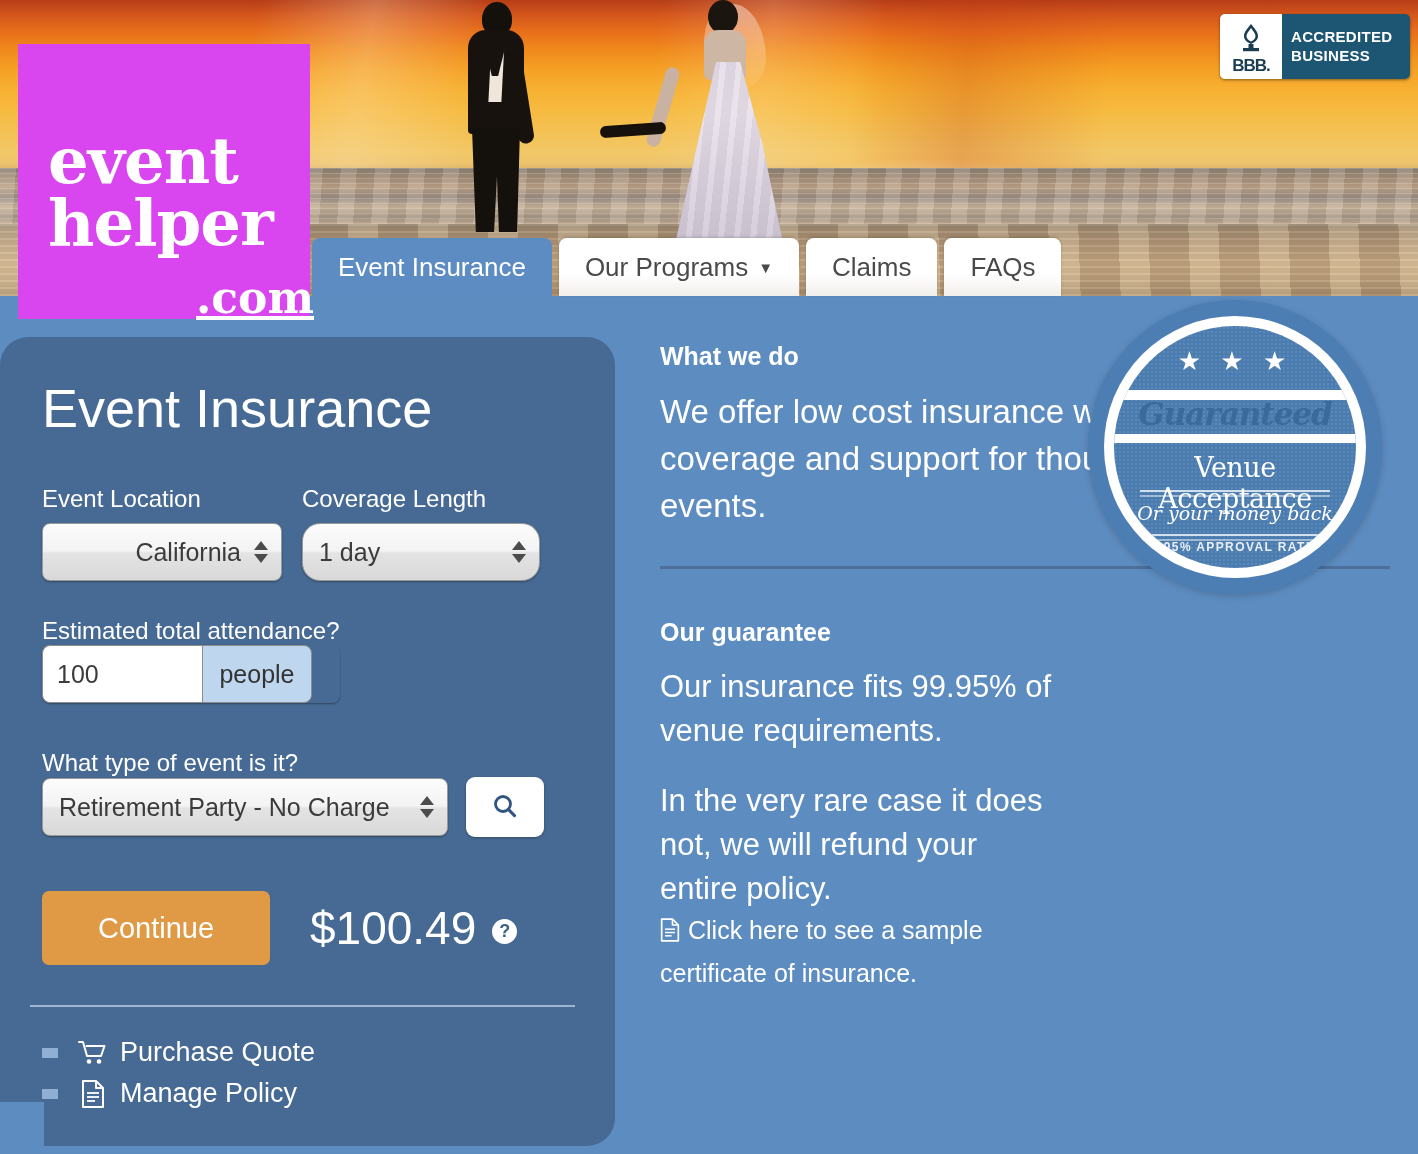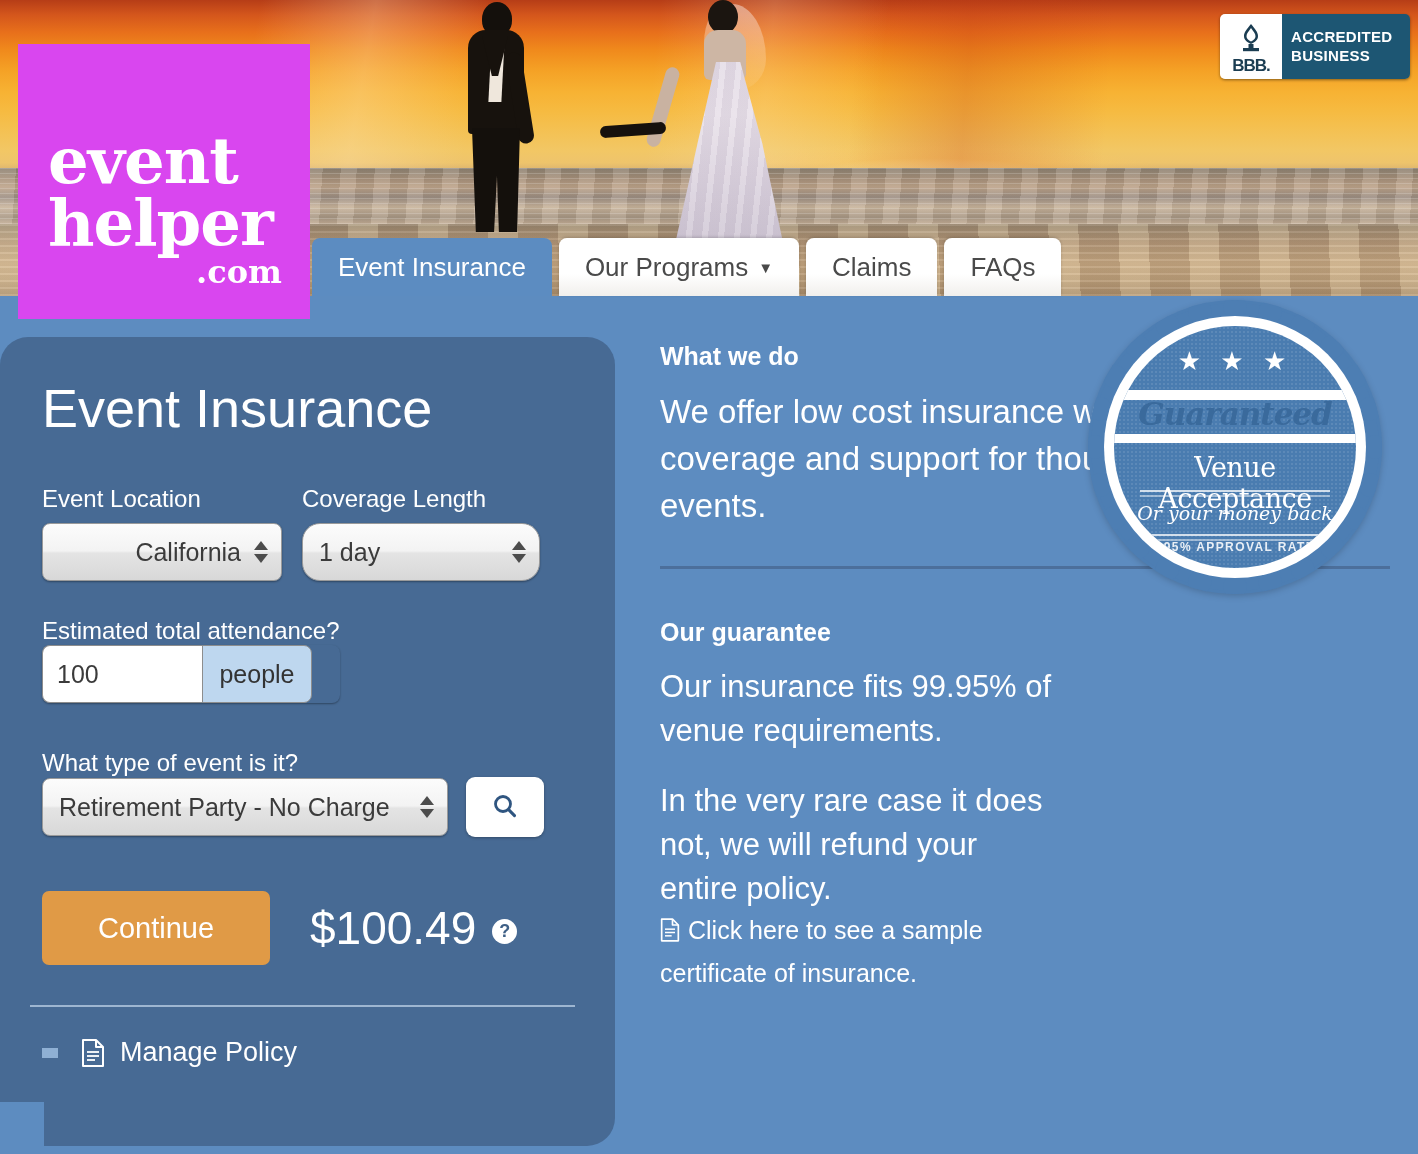--- a/index.html
+++ b/index.html
@@ -98,22 +98,22 @@
     z-index: 5;
     color: #fff;
     margin-top: 44px;
   }
   #logo .l1, #logo .l2 {
     font-family: "DejaVu Serif", serif; font-weight: 700;
     letter-spacing: -1px; line-height: .9;
   }
   #logo .l1 { position:absolute; left:30px; top:88px; font-size:64px; }
   #logo .l2 { position:absolute; left:30px; top:150px; font-size:64px; }
-  #logo .l3 { position:absolute; left:178px; top:209px; font-size:32px;
-    font-family:"DejaVu Serif", serif; font-weight:700; }
+  #logo .l3 { position:absolute; left:178px; top:228px; font-size:44px;
+    font-family:"DejaVu Serif", serif; font-weight:700;text-decoration:underline; }
 
   
   #bbb {
     position:absolute; right:8px; top:14px; width:190px; height:65px;
     border-radius:5px; overflow:hidden; display:flex;
     box-shadow:0 1px 3px rgba(0,0,0,.45);
     z-index:6;
   }
   #bbb .left { width:62px; background:#fff; display:flex; flex-direction:column;
     align-items:center; justify-content:center; padding:3px 0 0; }
@@ -390,20 +390,31 @@
       <button id="continue-button">Continue</button>
       <div id="price">
         <span>$100.49</span>
         <span class="help">?</span>
       </div>
     </div>
 
     <div id="left-divider"></div>
 
     <div id="quicklinks">
+      <div class="qlink">
+        <span class="bullet"></span>
+        <span class="ico">
+          <svg width="30" height="26" viewBox="0 0 30 26" aria-hidden="true">
+            <path d="M1 2 h4 l4 14 h14 l3.5-10 h-18" fill="none" stroke="#ffffff" stroke-width="2" stroke-linejoin="round" stroke-linecap="round"></path>
+            <circle cx="11" cy="21.5" r="2.3" fill="#ffffff"></circle>
+            <circle cx="21" cy="21.5" r="2.3" fill="#ffffff"></circle>
+          </svg>
+        </span>
+        <span>Purchase Quote</span>
+      </div>
       <div class="qlink">
         <span class="bullet"></span>
         <span class="ico">
           <svg width="24" height="28" viewBox="0 0 24 28" aria-hidden="true">
             <path d="M2 1 h13 l7 7 v19 h-20 z" fill="none" stroke="#ffffff" stroke-width="2" stroke-linejoin="round"></path>
             <path d="M15 1 v7 h7" fill="none" stroke="#ffffff" stroke-width="2" stroke-linejoin="round"></path>
             <line x1="6" y1="13" x2="18" y2="13" stroke="#ffffff" stroke-width="1.8"></line>
             <line x1="6" y1="17" x2="18" y2="17" stroke="#ffffff" stroke-width="1.8"></line>
             <line x1="6" y1="21" x2="14" y2="21" stroke="#ffffff" stroke-width="1.8"></line>
           </svg>

